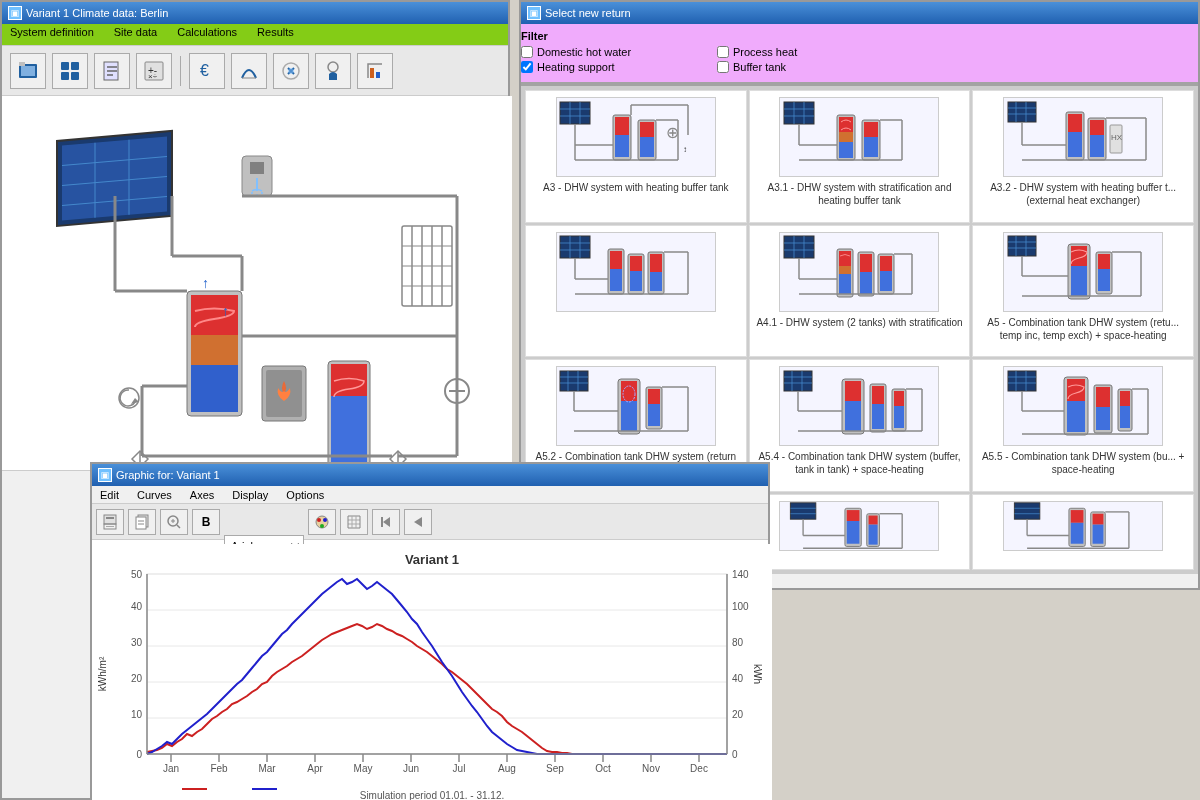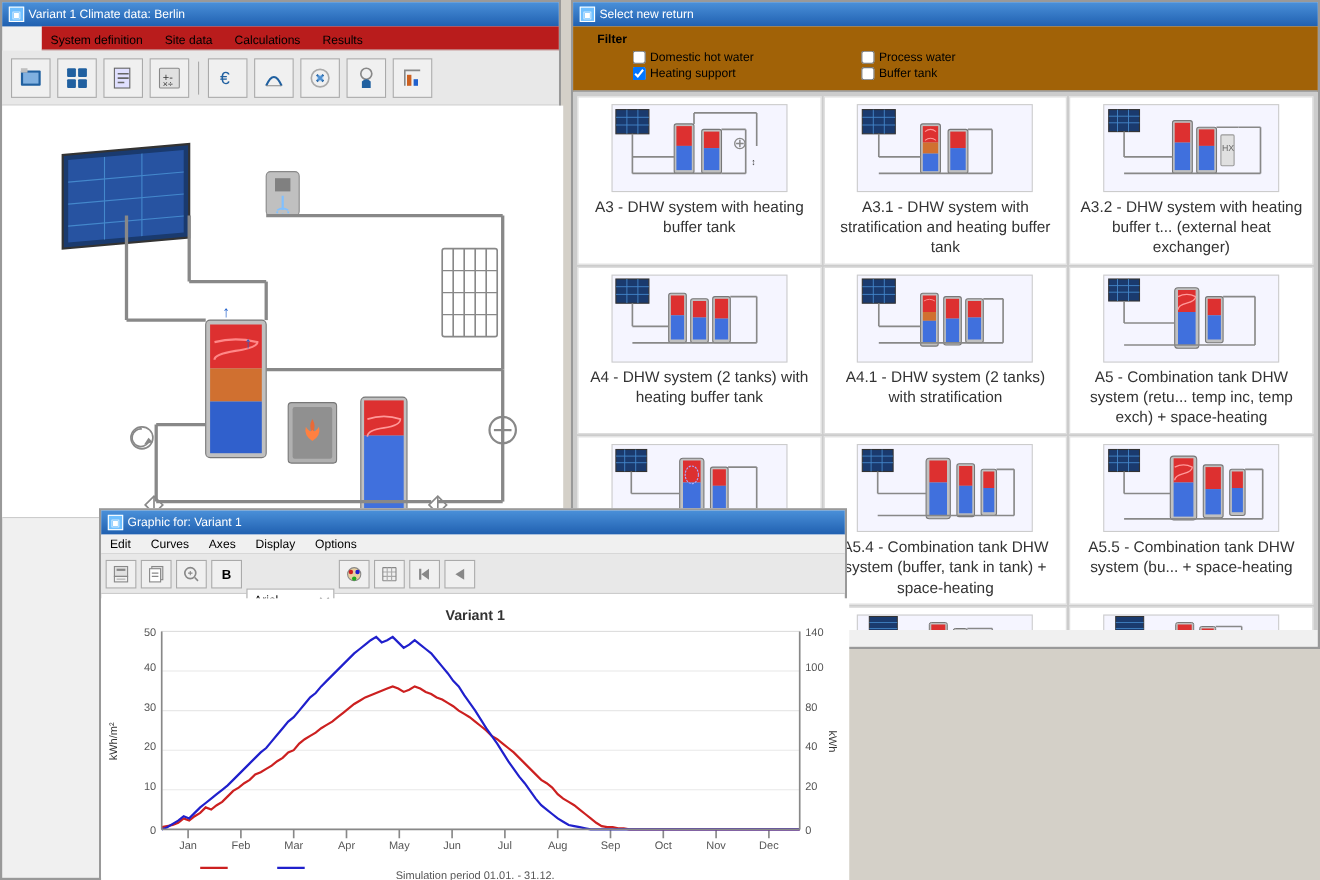--- a/index.html
+++ b/index.html
@@ -26,27 +26,26 @@
     .title-bar-icon {
       width: 14px; height: 14px;
       background: #70c0ff;
       border: 1px solid #fff;
       margin-right: 4px;
       font-size: 9px;
       display: flex; align-items: center; justify-content: center;
     }
     .menu-bar {
       height: 22px;
-      background: #b91c1c;
-      display: flex;
-      align-items: flex-end;
+      background: #84cc16;
+      display: flex;
+      align-items: flex-start;
       padding: 0 4px;
       gap: 12px;
       border-bottom: 1px solid #ccc;
-      margin-left: 36px;
     }
     .menu-item {
       font-size: 11px;
       cursor: pointer;
       padding: 2px 4px;
     }
 
     .toolbar {
       height: 50px;
       background: #e8e8e8;
@@ -157,34 +156,33 @@
     .select-title-bar {
       height: 22px;
       background: linear-gradient(to bottom, #4a90d9, #2060b0);
       display: flex;
       align-items: center;
       padding: 0 6px;
       color: white;
       font-size: 11px;
     }
     .filter-section {
-      padding: 6px 22px;
-      border-bottom: 2px solid #a3a3a3;
-      background: #a16207;
+      padding: 6px 0;
+      border-bottom: 4px solid #a3a3a3;
+      background: #f0abfc;
     }
     .filter-label {
       font-size: 11px;
       font-weight: bold;
       margin-bottom: 4px;
     }
     .filter-row {
       display: flex;
-      gap: 28px;
+      gap: 16px;
       margin-bottom: 3px;
-      margin-left: 32px;
     }
     .filter-item {
       display: flex;
       align-items: center;
       gap: 4px;
       font-size: 11px;
       min-width: 180px;
     }
     .filter-item input[type=checkbox] {
       width: 12px; height: 12px;
@@ -211,21 +209,21 @@
       width: 160px; height: 80px;
       background: #f5f5ff;
       border: 1px solid #ccc;
       margin-bottom: 4px;
       display: flex;
       align-items: center;
       justify-content: center;
       overflow: hidden;
     }
     .system-label {
-      font-size: 14px;
+      font-size: 10px;
       text-align: center;
       color: #333;
       line-height: 1.3;
     }
 
     
     .sys-svg { width: 155px; height: 75px; }
   </style>
 </head>
 <body>
@@ -419,21 +417,21 @@
   </div>
   <div class="filter-section">
     <div class="filter-label">Filter</div>
     <div class="filter-row">
       <label class="filter-item">
         <input type="checkbox" style="">
         <span>Domestic hot water</span>
       </label>
       <label class="filter-item">
         <input type="checkbox" style="">
-        <span>Process water</span>
+        <span>Process heat</span>
       </label>
     </div>
     <div class="filter-row">
       <label class="filter-item">
         <input type="checkbox" checked="" style="">
         <span>Heating support</span>
       </label>
       <label class="filter-item">
         <input type="checkbox" style="">
         <span>Buffer tank</span>
@@ -545,21 +543,20 @@
           <rect x="90" y="18" width="16" height="42" rx="2" fill="#c0c0c0" stroke="#777"></rect>
           <rect x="92" y="20" width="12" height="18" fill="#dd3030"></rect>
           <rect x="92" y="38" width="12" height="19" fill="#4070dd"></rect>
           <line x1="17" y1="24" x2="17" y2="45" stroke="#888" stroke-width="1.5"></line>
           <line x1="17" y1="45" x2="50" y2="45" stroke="#888" stroke-width="1.5"></line>
           <line x1="106" y1="18" x2="130" y2="18" stroke="#888" stroke-width="1.5"></line>
           <line x1="130" y1="18" x2="130" y2="60" stroke="#888" stroke-width="1.5"></line>
           <line x1="17" y1="60" x2="130" y2="60" stroke="#888" stroke-width="1.5"></line>
         </svg>
       </div>
-      <div class="system-label">A4 - DHW system (2 tanks) with heating buffer tank</div>
     </div>
 
     <div class="system-card">
       <div class="system-diagram">
         <svg class="sys-svg" viewBox="0 0 155 75">
           <rect x="2" y="2" width="30" height="22" fill="#1a3a6e" stroke="#333"></rect>
           <line x1="2" y1="9" x2="32" y2="9" stroke="#4488cc" stroke-width="0.8"></line>
           <line x1="2" y1="16" x2="32" y2="16" stroke="#4488cc" stroke-width="0.8"></line>
           <line x1="12" y1="2" x2="12" y2="24" stroke="#4488cc" stroke-width="0.8"></line>
           <line x1="22" y1="2" x2="22" y2="24" stroke="#4488cc" stroke-width="0.8"></line>

